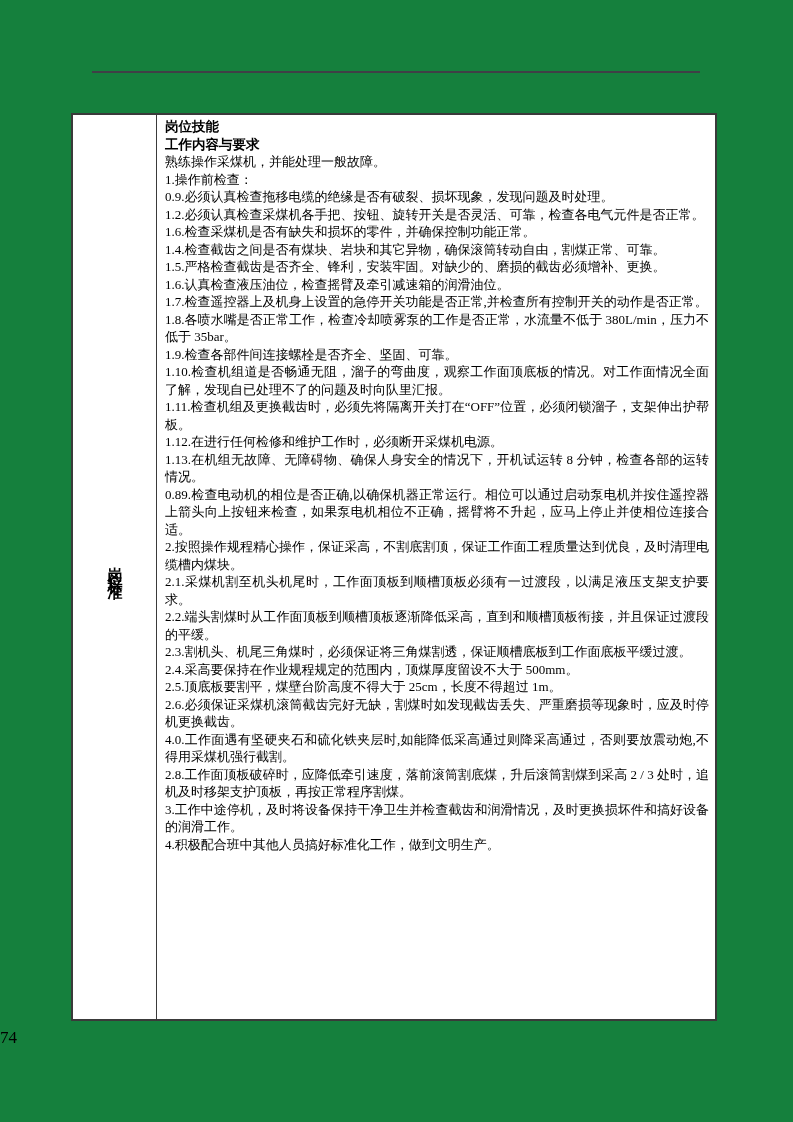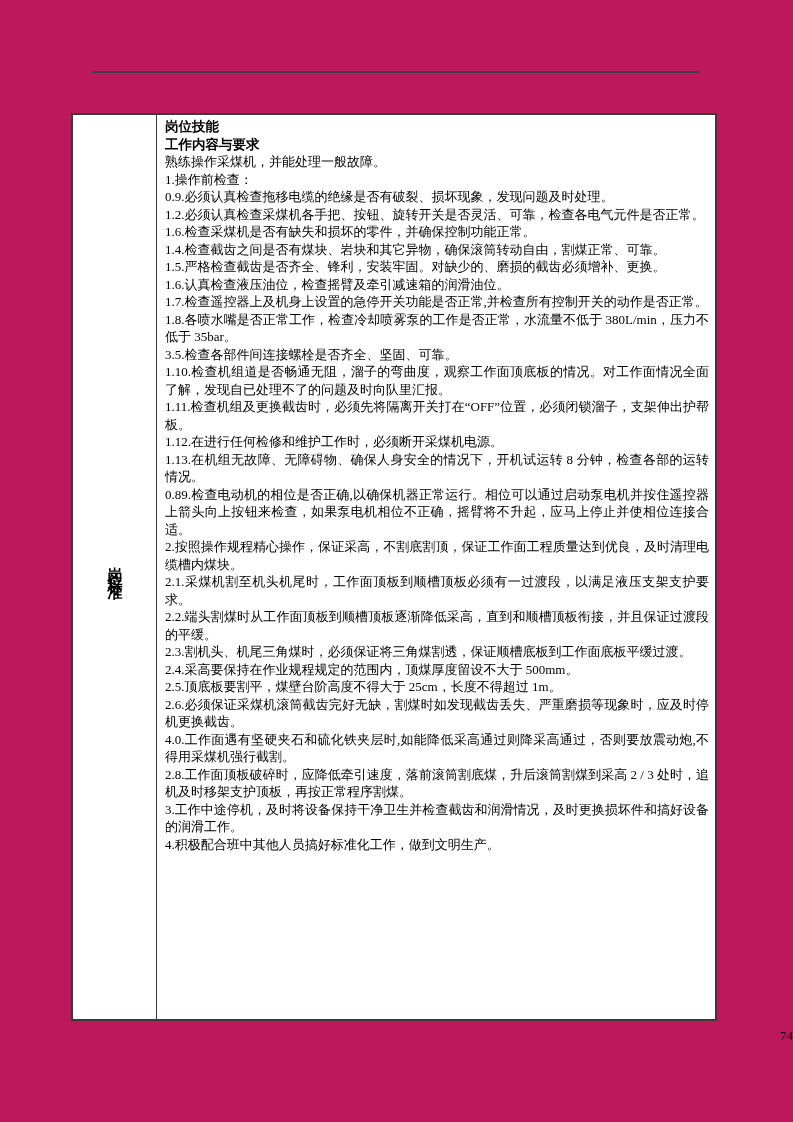--- a/index.html
+++ b/index.html
@@ -4,21 +4,21 @@
 <style>
   html, body {
     margin: 0;
     padding: 0;
     background: #ffffff;
   }
   .page {
     position: relative;
     width: 793px;
     height: 1122px;
-    background: #be185d;
+    background: #15803d;
     overflow: hidden;
     font-family: "Liberation Serif", serif;
     color: #000000;
   }
   .header-rule {
     position: absolute;
     left: 92px;
     top: 71px;
     width: 608px;
     height: 2px;
@@ -67,22 +67,22 @@
   .para.bold {
     font-family: "Liberation Sans", sans-serif;
     font-weight: bold;
     font-size: 13.5px;
   }
   .page-number {
     position: absolute;
     top: 1028px;
     left: 0;
     width: 100%;
-    text-align: right;
-    font-size: 13px;
+    text-align: left;
+    font-size: 17px;
     font-family: "Liberation Serif", serif;
   }
 </style>
 </head>
 <body>
 
 <div class="page">
   <div class="header-rule"></div>
 
   <div class="doc-table">
@@ -95,21 +95,21 @@
         <div class="para">熟练操作采煤机，并能处理一般故障。</div>
         <div class="para">1.操作前检查：</div>
         <div class="para">0.9.必须认真检查拖移电缆的绝缘是否有破裂、损坏现象，发现问题及时处理。</div>
         <div class="para">1.2.必须认真检查采煤机各手把、按钮、旋转开关是否灵活、可靠，检查各电气元件是否正常。</div>
         <div class="para">1.6.检查采煤机是否有缺失和损坏的零件，并确保控制功能正常。</div>
         <div class="para">1.4.检查截齿之间是否有煤块、岩块和其它异物，确保滚筒转动自由，割煤正常、可靠。</div>
         <div class="para">1.5.严格检查截齿是否齐全、锋利，安装牢固。对缺少的、磨损的截齿必须增补、更换。</div>
         <div class="para">1.6.认真检查液压油位，检查摇臂及牵引减速箱的润滑油位。</div>
         <div class="para">1.7.检查遥控器上及机身上设置的急停开关功能是否正常,并检查所有控制开关的动作是否正常。</div>
         <div class="para">1.8.各喷水嘴是否正常工作，检查冷却喷雾泵的工作是否正常，水流量不低于 380L/min，压力不低于 35bar。</div>
-        <div class="para">3.5.检查各部件间连接螺栓是否齐全、坚固、可靠。</div>
+        <div class="para">1.9.检查各部件间连接螺栓是否齐全、坚固、可靠。</div>
         <div class="para">1.10.检查机组道是否畅通无阻，溜子的弯曲度，观察工作面顶底板的情况。对工作面情况全面了解，发现自已处理不了的问题及时向队里汇报。</div>
         <div class="para">1.11.检查机组及更换截齿时，必须先将隔离开关打在“OFF”位置，必须闭锁溜子，支架伸出护帮板。</div>
         <div class="para">1.12.在进行任何检修和维护工作时，必须断开采煤机电源。</div>
         <div class="para">1.13.在机组无故障、无障碍物、确保人身安全的情况下，开机试运转 8 分钟，检查各部的运转情况。</div>
         <div class="para">0.89.检查电动机的相位是否正确,以确保机器正常运行。相位可以通过启动泵电机并按住遥控器上箭头向上按钮来检查，如果泵电机相位不正确，摇臂将不升起，应马上停止并使相位连接合适。</div>
         <div class="para">2.按照操作规程精心操作，保证采高，不割底割顶，保证工作面工程质量达到优良，及时清理电缆槽内煤块。</div>
         <div class="para">2.1.采煤机割至机头机尾时，工作面顶板到顺槽顶板必须有一过渡段，以满足液压支架支护要求。</div>
         <div class="para">2.2.端头割煤时从工作面顶板到顺槽顶板逐渐降低采高，直到和顺槽顶板衔接，并且保证过渡段的平缓。</div>
         <div class="para">2.3.割机头、机尾三角煤时，必须保证将三角煤割透，保证顺槽底板到工作面底板平缓过渡。</div>
         <div class="para">2.4.采高要保持在作业规程规定的范围内，顶煤厚度留设不大于 500mm。</div>

